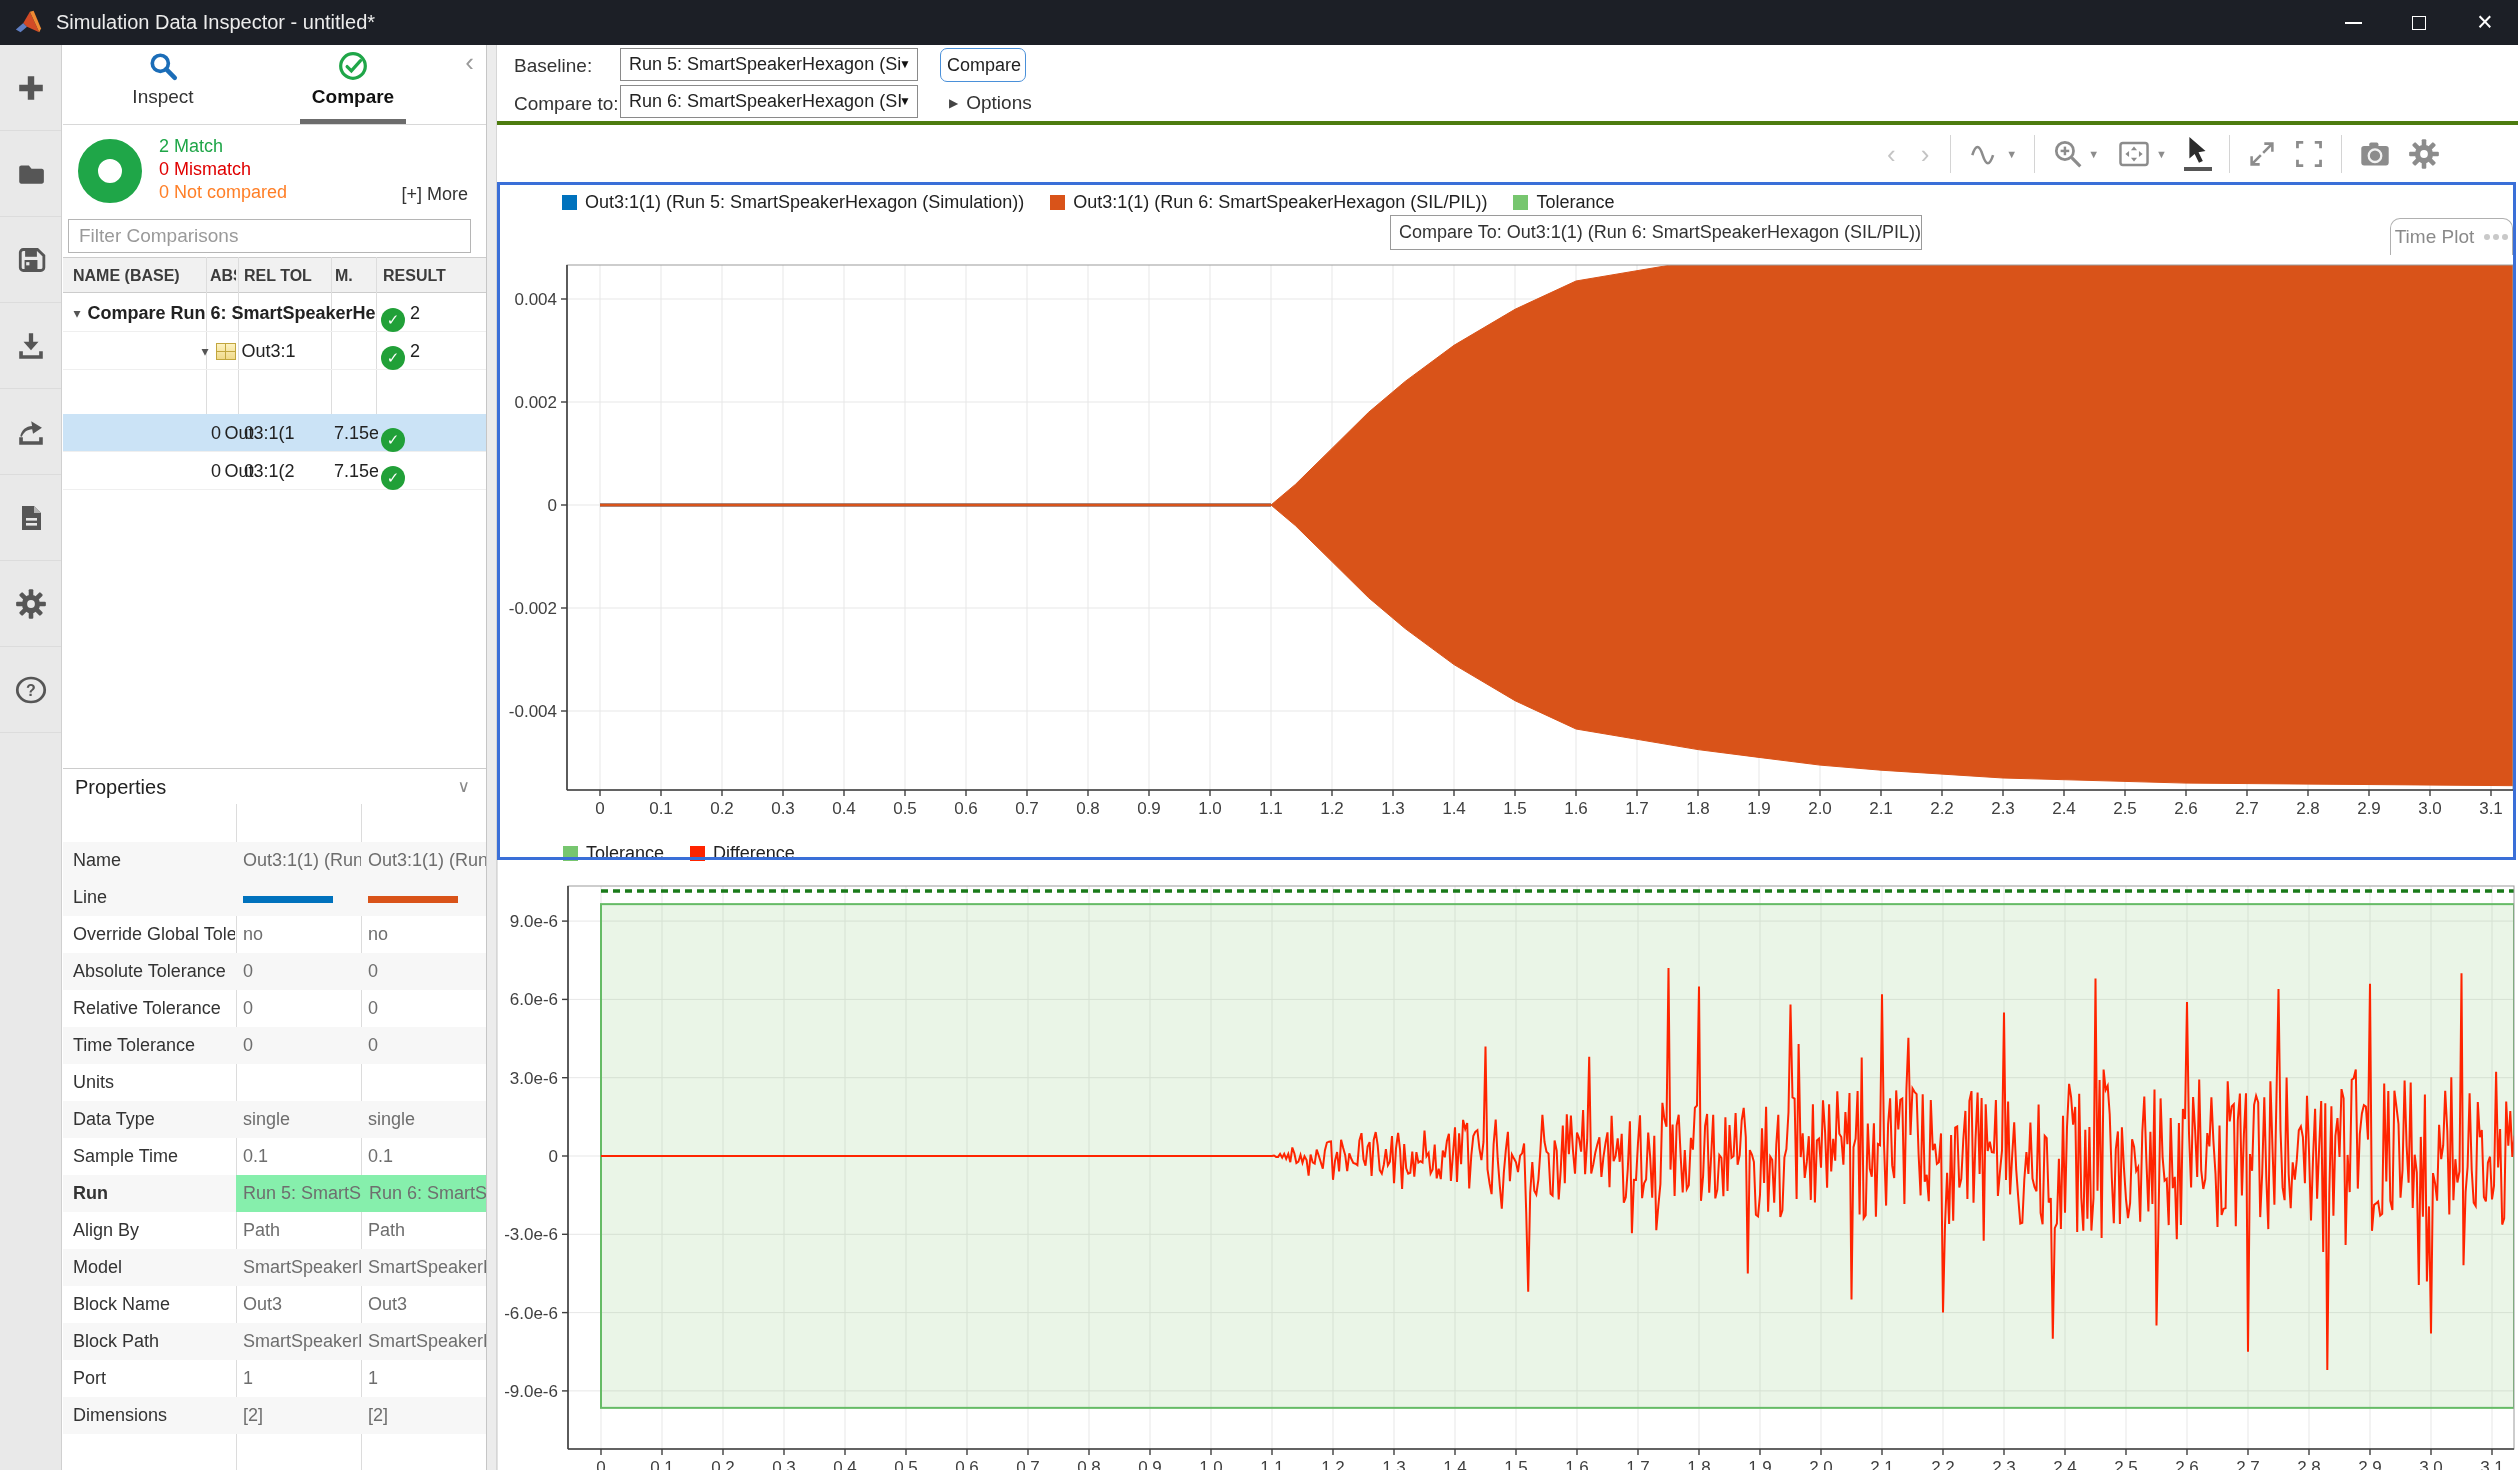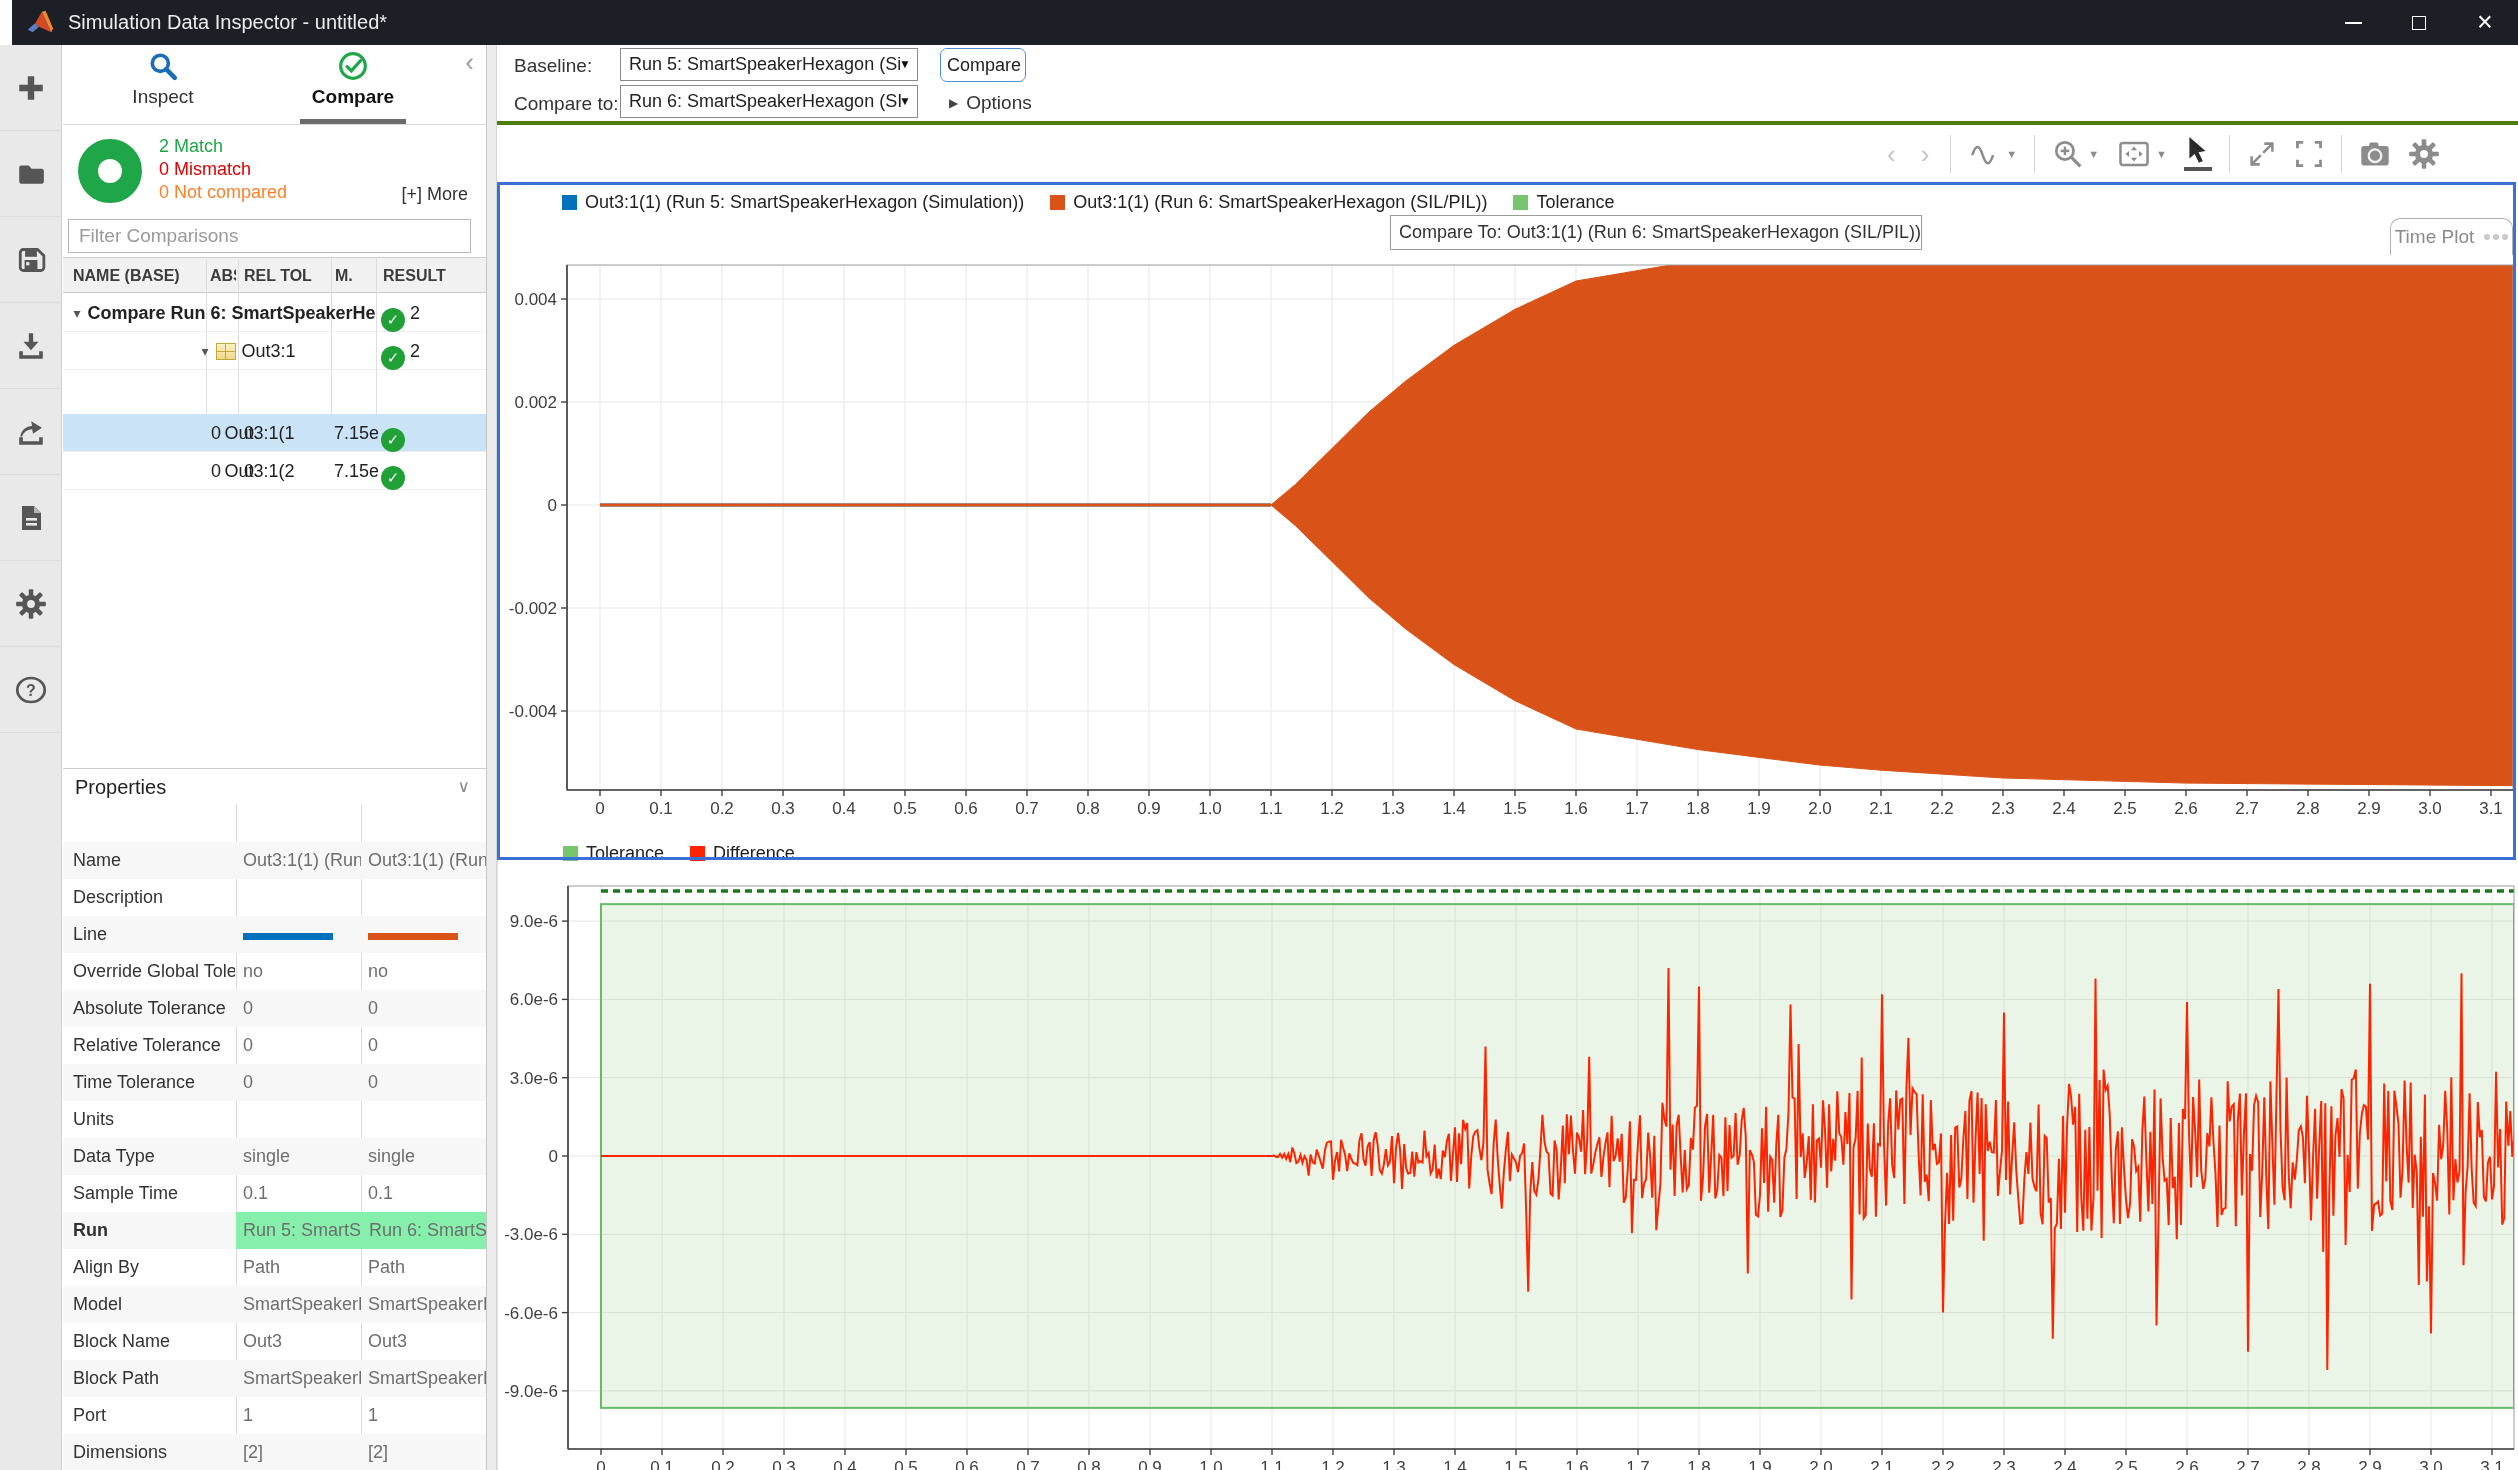--- a/index.html
+++ b/index.html
@@ -1,20 +1,20 @@
 <!DOCTYPE html>
 <html><head>
 <meta charset="utf-8">
 <style>
   html,body{margin:0;padding:0;background:#fff;}
   *{box-sizing:border-box;}
   .window{position:relative;width:2518px;height:1470px;background:#fff;overflow:hidden;
           font-family:"Liberation Sans",sans-serif;color:#222;}
   
-  .titlebar{position:absolute;left:0;top:0;right:0;height:45px;background:#1c1f26;display:flex;align-items:center;z-index:20;margin-left:12px;}
+  .titlebar{position:absolute;left:0;top:0;right:0;height:45px;background:#1c1f26;display:flex;align-items:center;z-index:20;}
   .applogo{width:28px;height:28px;margin-left:14px;}
   .wtitle{color:#ececec;font-size:20px;margin-left:14px;}
   .wbtns{position:absolute;right:0;top:0;height:45px;display:flex;}
   .wbtn{width:66px;height:45px;display:flex;align-items:center;justify-content:center;color:#fff;cursor:pointer;}
   .min-glyph{width:17px;height:2px;background:#fff;}
   .max-glyph{width:14px;height:14px;border:1.5px solid #fff;}
   .close-glyph{font-size:27px;line-height:1;color:#fff;}
   
   .rail{position:absolute;left:0;top:45px;width:62px;bottom:0;background:#e9e9e9;border-right:1px solid #d0d0d0;z-index:10;}
   .rail-btn{height:86px;display:flex;align-items:center;justify-content:center;border-bottom:1px solid #dcdcdc;cursor:pointer;}
@@ -280,25 +280,20 @@
       <span>Properties</span>
       <span class="pchev">∨</span>
     </div>
     <div class="pcolline pl1"></div>
     <div class="pcolline pl2"></div>
     <div id="prop-rows">
         <div class="prow odd">
           <div class="plabel">Name</div>
           <div class="pv pv1">Out3:1(1) (Run</div>
           <div class="pv pv2">Out3:1(1) (Run</div>
-        </div>
-        <div class="prow">
-          <div class="plabel">Description</div>
-          <div class="pv pv1"></div>
-          <div class="pv pv2"></div>
         </div>
         <div class="prow odd">
           <div class="plabel">Line</div>
           <div class="pv pv1"><span class="lineswatch" style="background: rgb(0, 114, 189);"></span></div>
           <div class="pv pv2"><span class="lineswatch" style="background: rgb(217, 83, 25);"></span></div>
         </div>
         <div class="prow">
           <div class="plabel">Override Global Tole</div>
           <div class="pv pv1">no</div>
           <div class="pv pv2">no</div>

